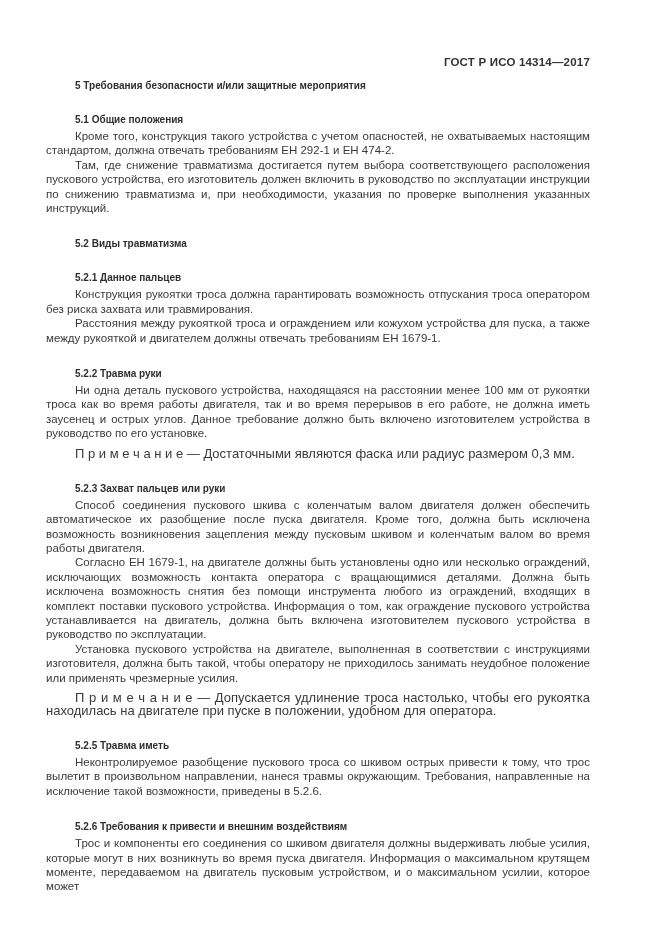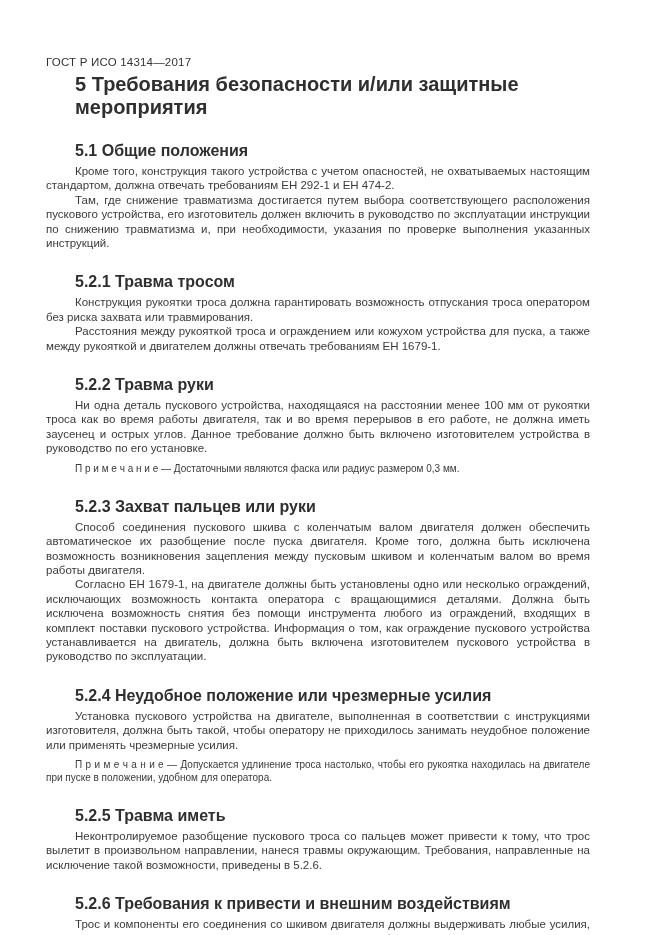--- a/index.html
+++ b/index.html
@@ -15,89 +15,89 @@
     position: relative;
     width: 661px;
     height: 935px;
     background: #ffffff;
     overflow: hidden;
   }
   .content {
     padding: 56px 71px 0 46px; 
   }
   .doc-header {
-    text-align: left;
+    text-align: right;
     font-size: 11.5px;
-    font-weight: normal;
+    font-weight: bold;
     color: #333333;
     letter-spacing: 0.2px;
   }
   .doc-title {
-    margin-top: 5px;
+    margin-top: 12px;
     margin-left: 29px;
     margin-bottom: 11px;
-    font-size: 20px;
+    font-size: 10px;
     font-weight: bold;
     color: #2f2f2f;
   }
   .sec-heading {
     margin-top: 23px;
     margin-bottom: 4px;
     margin-left: 29px;
-    font-size: 16px;
+    font-size: 10px;
     font-weight: bold;
     color: #2f2f2f;
   }
   .para {
     font-size: 11.5px;
     line-height: 14.4px;
     text-align: justify;
     text-indent: 29px;
     color: #3a3a3a;
   }
   .note {
     margin: 6px 0 7px 0;
-    font-size: 10px;
+    font-size: 13px;
     line-height: 13px;
     text-align: justify;
     text-indent: 29px;
     color: #3a3a3a;
   }
 </style>
 </head>
 <body>
 
 <div class="page">
   <div class="content">
 
     <div class="doc-header">ГОСТ Р ИСО 14314—2017</div>
 
     <div class="doc-title">5 Требования безопасности и/или защитные мероприятия</div>
 
     <div class="sec-heading">5.1 Общие положения</div>
     <p class="para">Кроме того, конструкция такого устройства с учетом опасностей, не охватываемых настоящим стандартом, должна отвечать требованиям ЕН 292-1 и ЕН 474-2.</p>
     <p class="para">Там, где снижение травматизма достигается путем выбора соответствующего расположения пускового устройства, его изготовитель должен включить в руководство по эксплуатации инструкции по снижению травматизма и, при необходимости, указания по проверке выполнения указанных инструкций.</p>
 
+    <div class="sec-heading">5.2 Виды травматизма</div>
 
-    <div class="sec-heading">5.2.1 Травма тросом</div>
+    <div class="sec-heading">5.2.1 Данное пальцев</div>
     <p class="para">Конструкция рукоятки троса должна гарантировать возможность отпускания троса оператором без риска захвата или травмирования.</p>
     <p class="para">Расстояния между рукояткой троса и ограждением или кожухом устройства для пуска, а также между рукояткой и двигателем должны отвечать требованиям ЕН 1679-1.</p>
 
     <div class="sec-heading">5.2.2 Травма руки</div>
     <p class="para">Ни одна деталь пускового устройства, находящаяся на расстоянии менее 100 мм от рукоятки троса как во время работы двигателя, так и во время перерывов в его работе, не должна иметь заусенец и острых углов. Данное требование должно быть включено изготовителем устройства в руководство по его установке.</p>
     <p class="note">П р и м е ч а н и е — Достаточными являются фаска или радиус размером 0,3 мм.</p>
 
     <div class="sec-heading">5.2.3 Захват пальцев или руки</div>
     <p class="para">Способ соединения пускового шкива с коленчатым валом двигателя должен обеспечить автоматическое их разобщение после пуска двигателя. Кроме того, должна быть исключена возможность возникновения зацепления между пусковым шкивом и коленчатым валом во время работы двигателя.</p>
     <p class="para">Согласно ЕН 1679-1, на двигателе должны быть установлены одно или несколько ограждений, исключающих возможность контакта оператора с вращающимися деталями. Должна быть исключена возможность снятия без помощи инструмента любого из ограждений, входящих в комплект поставки пускового устройства. Информация о том, как ограждение пускового устройства устанавливается на двигатель, должна быть включена изготовителем пускового устройства в руководство по эксплуатации.</p>
 
-    <div class="sec-heading">5.2.4 Неудобное положение или чрезмерные усилия</div>
     <p class="para">Установка пускового устройства на двигателе, выполненная в соответствии с инструкциями изготовителя, должна быть такой, чтобы оператору не приходилось занимать неудобное положение или применять чрезмерные усилия.</p>
     <p class="note">П р и м е ч а н и е — Допускается удлинение троса настолько, чтобы его рукоятка находилась на двигателе при пуске в положении, удобном для оператора.</p>
 
     <div class="sec-heading">5.2.5 Травма иметь</div>
-    <p class="para">Неконтролируемое разобщение пускового троса со пальцев может привести к тому, что трос вылетит в произвольном направлении, нанеся травмы окружающим. Требования, направленные на исключение такой возможности, приведены в 5.2.6.</p>
+    <p class="para">Неконтролируемое разобщение пускового троса со шкивом острых привести к тому, что трос вылетит в произвольном направлении, нанеся травмы окружающим. Требования, направленные на исключение такой возможности, приведены в 5.2.6.</p>
 
     <div class="sec-heading">5.2.6 Требования к привести и внешним воздействиям</div>
     <p class="para">Трос и компоненты его соединения со шкивом двигателя должны выдерживать любые усилия, которые могут в них возникнуть во время пуска двигателя. Информация о максимальном крутящем моменте, передаваемом на двигатель пусковым устройством, и о максимальном усилии, которое может</p>
 
   </div>
 </div>
 
 </body></html>

